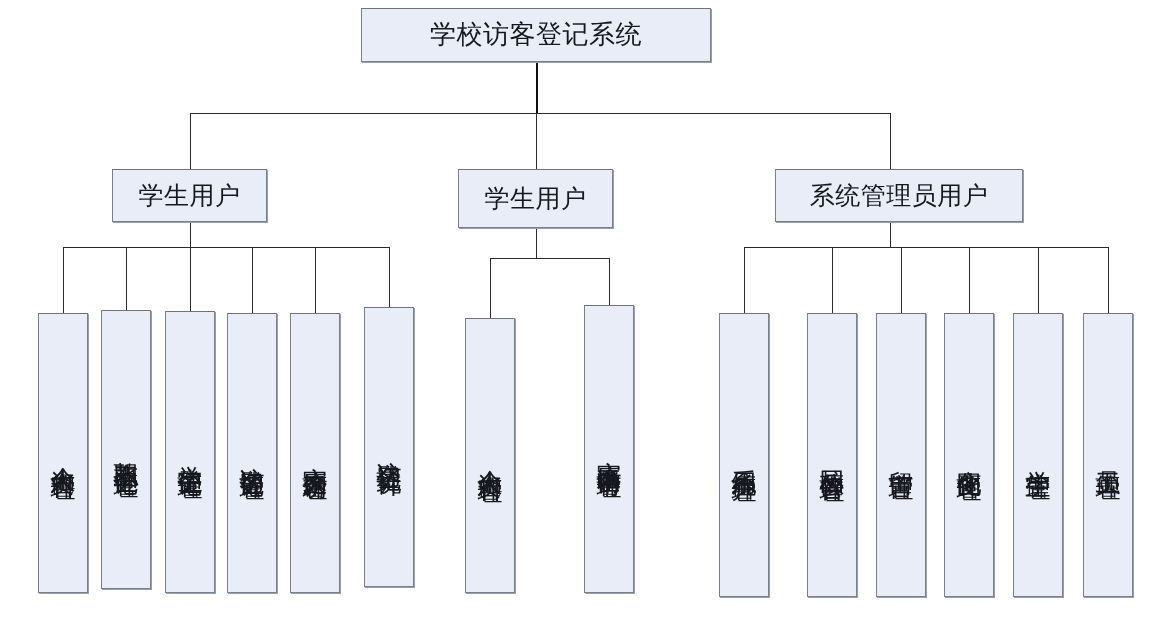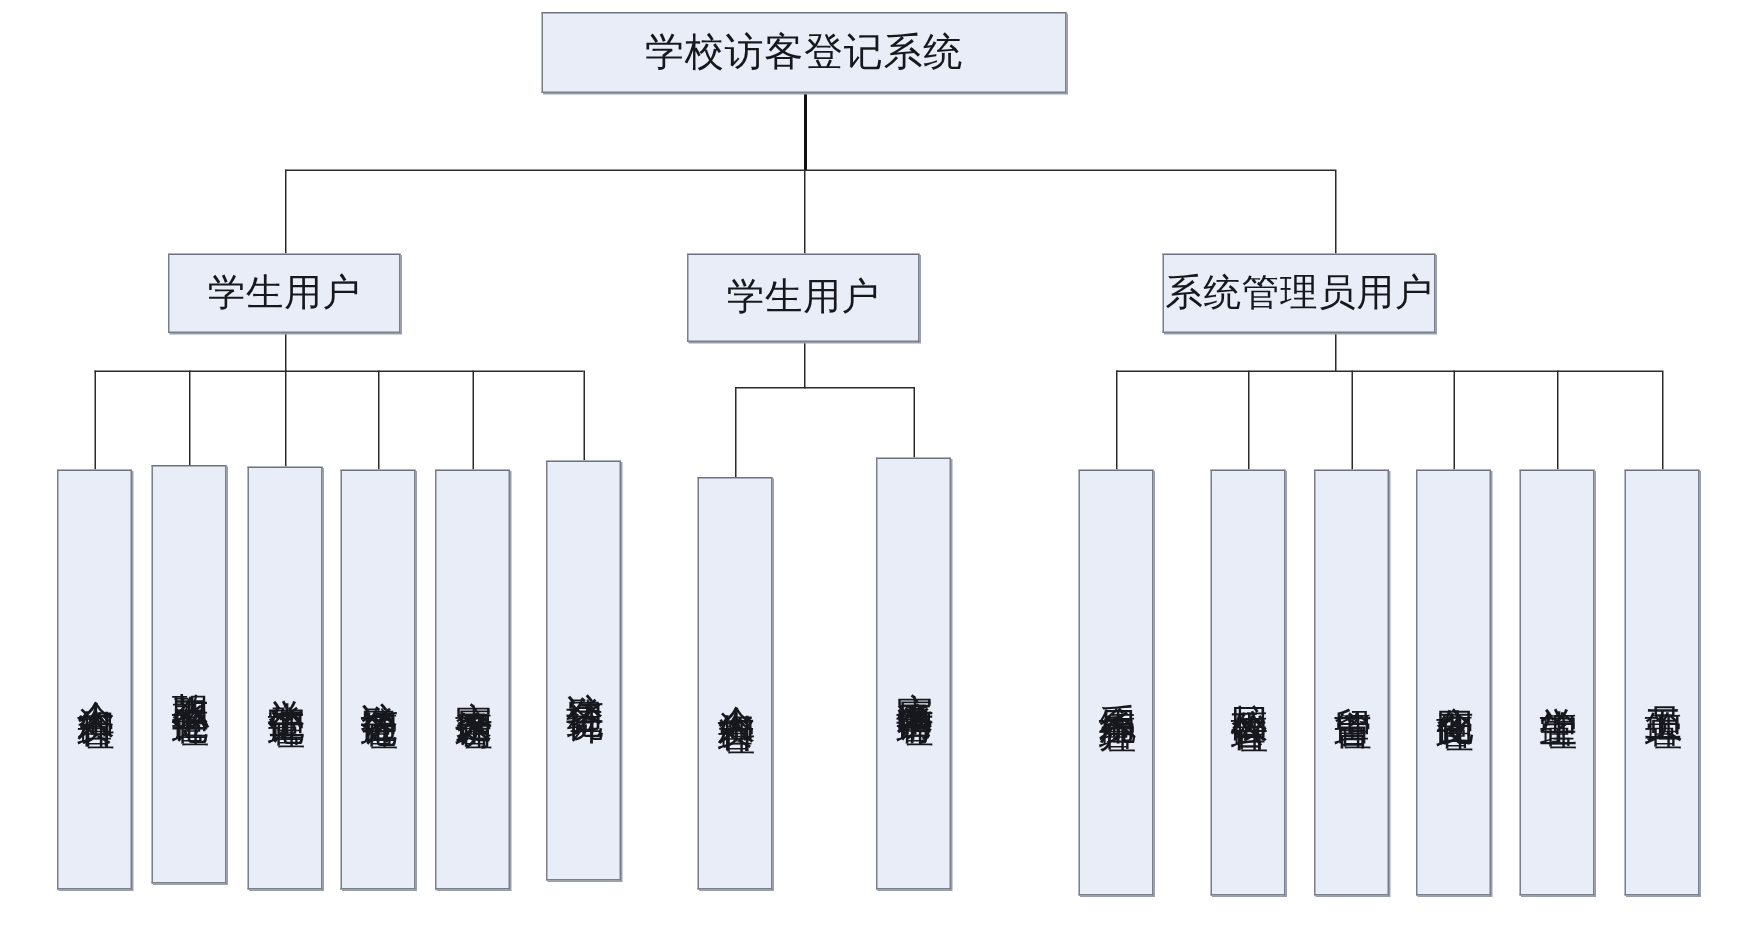--- a/index.html
+++ b/index.html
@@ -109,21 +109,21 @@
   </div>
 
   <div class="node horz" style="left:112px; top:169px; width:155px; height:53px;">
     <span class="label">学生用户</span>
   </div>
 
   <div class="node horz" style="left:458px; top:169px; width:155px; height:59px;">
     <span class="label">学生用户</span>
   </div>
 
-  <div class="node horz" style="left:775px; top:169px; width:182px; height:53px;">
+  <div class="node horz" style="left:775px; top:169px; width:248px; height:53px;">
     <span class="label">系统管理员用户</span>
   </div>
 
   <div class="node vert" style="left:38px; top:313px; width:50px; height:280px;">
     <span class="label">个人资料管理</span>
   </div>
   <div class="node vert" style="left:101px; top:310px; width:50px; height:279px;">
     <span class="label">教职工登记管理</span>
   </div>
   <div class="node vert" style="left:165px; top:311px; width:50px; height:282px;">

